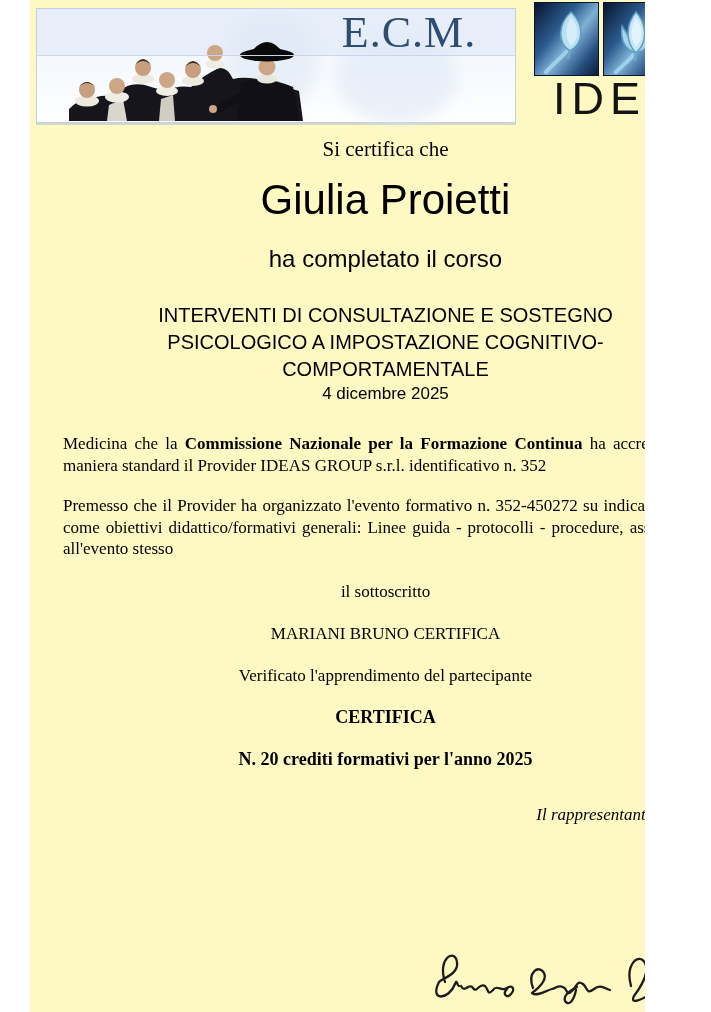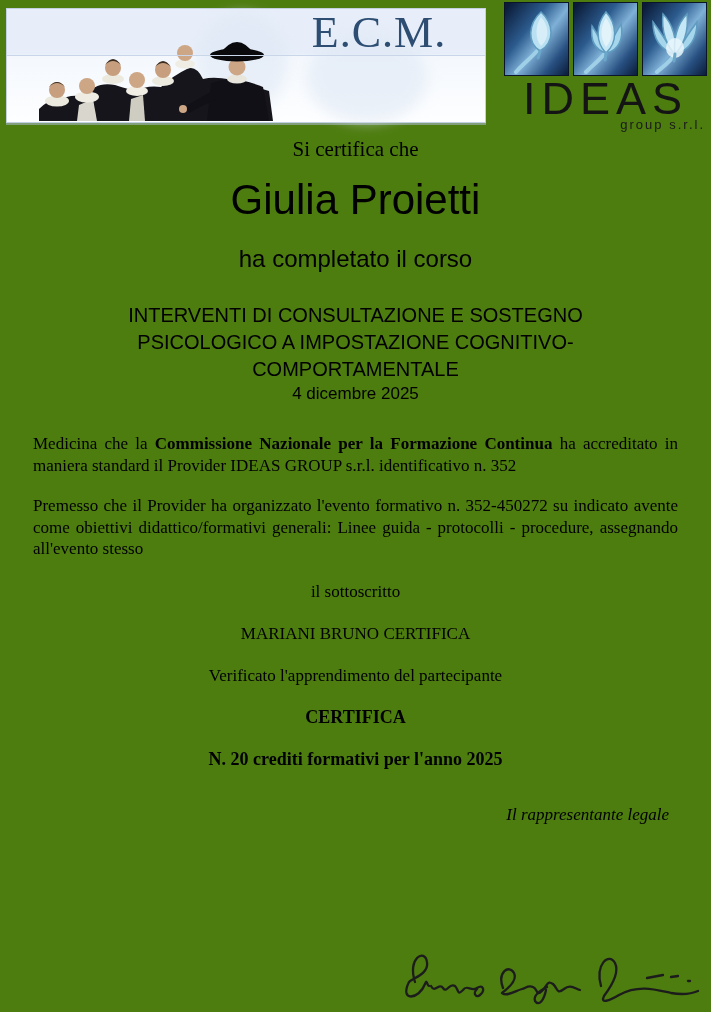--- a/index.html
+++ b/index.html
@@ -1,18 +1,18 @@
 <!DOCTYPE html>
 <html><head>
 <meta charset="utf-8">
 <style>
   html,body { margin:0; padding:0; background:#ffffff; }
   .page {
-    position:relative; width:711px; height:1012px; background:#4d7c0f;
-    font-family:"Liberation Serif", serif; color:#000; overflow:hidden;
+    position:relative; width:615px; height:1012px; background:#fef9c3;
+    font-family:"Liberation Serif", serif; color:#000; overflow:hidden;margin-left:30px;
   }
 
   
   .banner {
     position:absolute; left:6px; top:8px; width:478px; height:113px;
     border:1px solid #c3cfe2;
     background:linear-gradient(to bottom,#e7eef9 0px,#e7eef9 45px,#f4f8fd 47px,#fdfeff 100%);
     box-shadow:0 2px 0 rgba(175,190,215,.55);
   }
   .banner::after {

